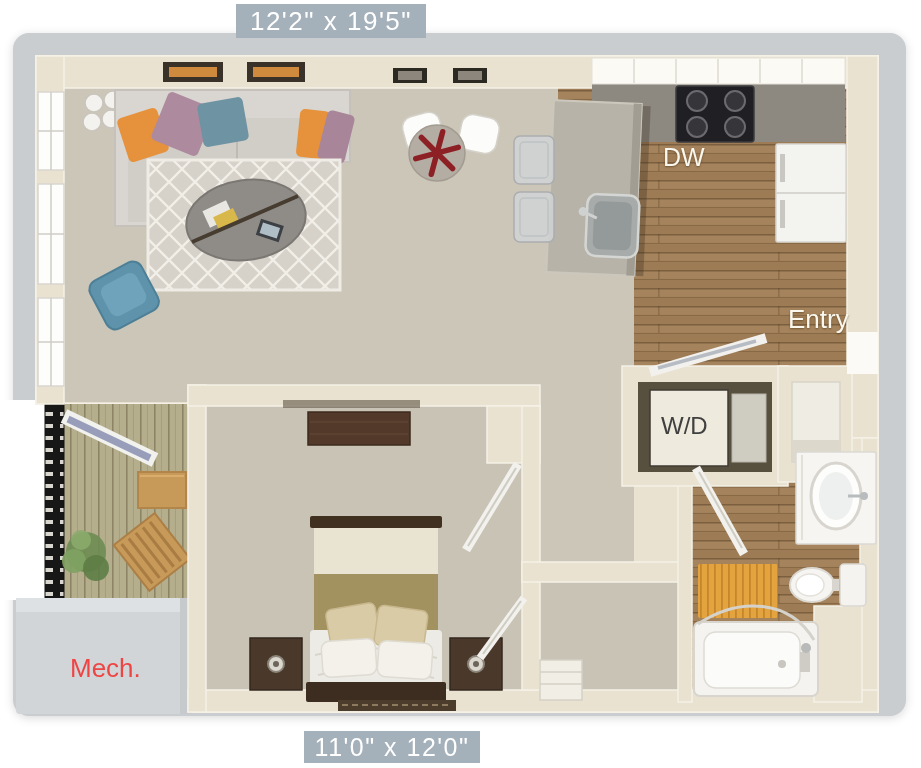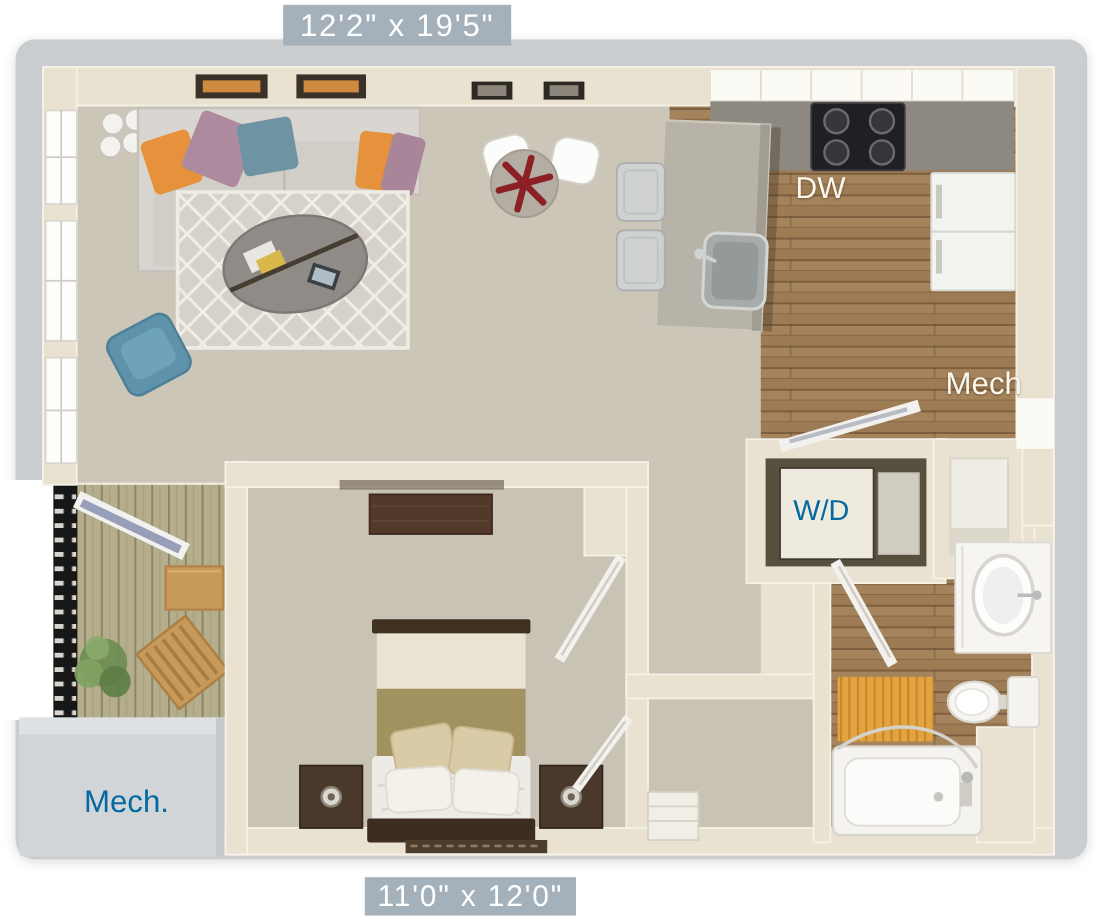--- a/index.html
+++ b/index.html
@@ -3,22 +3,22 @@
 <meta charset="utf-8">
 <style>
   html,body{margin:0;padding:0;background:#ffffff;}
   .stage{position:relative;width:921px;height:768px;background:#ffffff;overflow:hidden;
          font-family:"Liberation Sans",sans-serif;}
   .stage svg{position:absolute;left:0;top:0;}
   .dim-label{position:absolute;display:flex;align-items:center;justify-content:center;
              background:#a4b0ba;color:#ffffff;font-size:26px;font-weight:400;letter-spacing:1.5px;}
   .room-label{position:absolute;color:#faf7ee;text-shadow:0 1px 2px rgba(70,50,20,.55);
               font-weight:400;white-space:nowrap;}
-  .room-label.dark{color:#0369a1;text-shadow:none;}
-  .room-label.gray{color:#0369a1;text-shadow:none;}
+  .room-label.dark{color:#404040;text-shadow:none;}
+  .room-label.gray{color:#ef4444;text-shadow:none;}
 </style>
 </head>
 <body>
 
 <div class="stage">
 
 <svg width="921" height="768" viewBox="0 0 921 768">
   <defs>
     <pattern id="woodH" patternUnits="userSpaceOnUse" width="120" height="18">
       <rect width="120" height="18" fill="#a5835c"></rect>
@@ -319,16 +319,16 @@
       <circle cx="806" cy="648" r="5" fill="#b8baba"></circle>
       <path d="M698,624 C740,596 790,600 814,640" fill="none" stroke="#d4d2cb" stroke-width="3"></path>
     </g>
   </g>
 </svg>
 
   <div class="dim-label" style="left:236px;top:4px;width:190px;height:34px;">12'2" x 19'5"</div>
   <div class="dim-label" style="left:304px;top:731px;width:176px;height:32px;font-size:25px;">11'0" x 12'0"</div>
 
   <div class="room-label" style="left:653px;top:143px;font-size:25px;margin-left:10px;">DW</div>
-  <div class="room-label" style="left:788px;top:304px;font-size:26px;">Mech</div>
+  <div class="room-label" style="left:788px;top:304px;font-size:26px;">Entry</div>
   <div class="room-label dark" style="left:661px;top:412px;font-size:24px;">W/D</div>
   <div class="room-label gray" style="left:70px;top:653px;font-size:26px;">Mech.</div>
 </div>
 
 </body></html>

